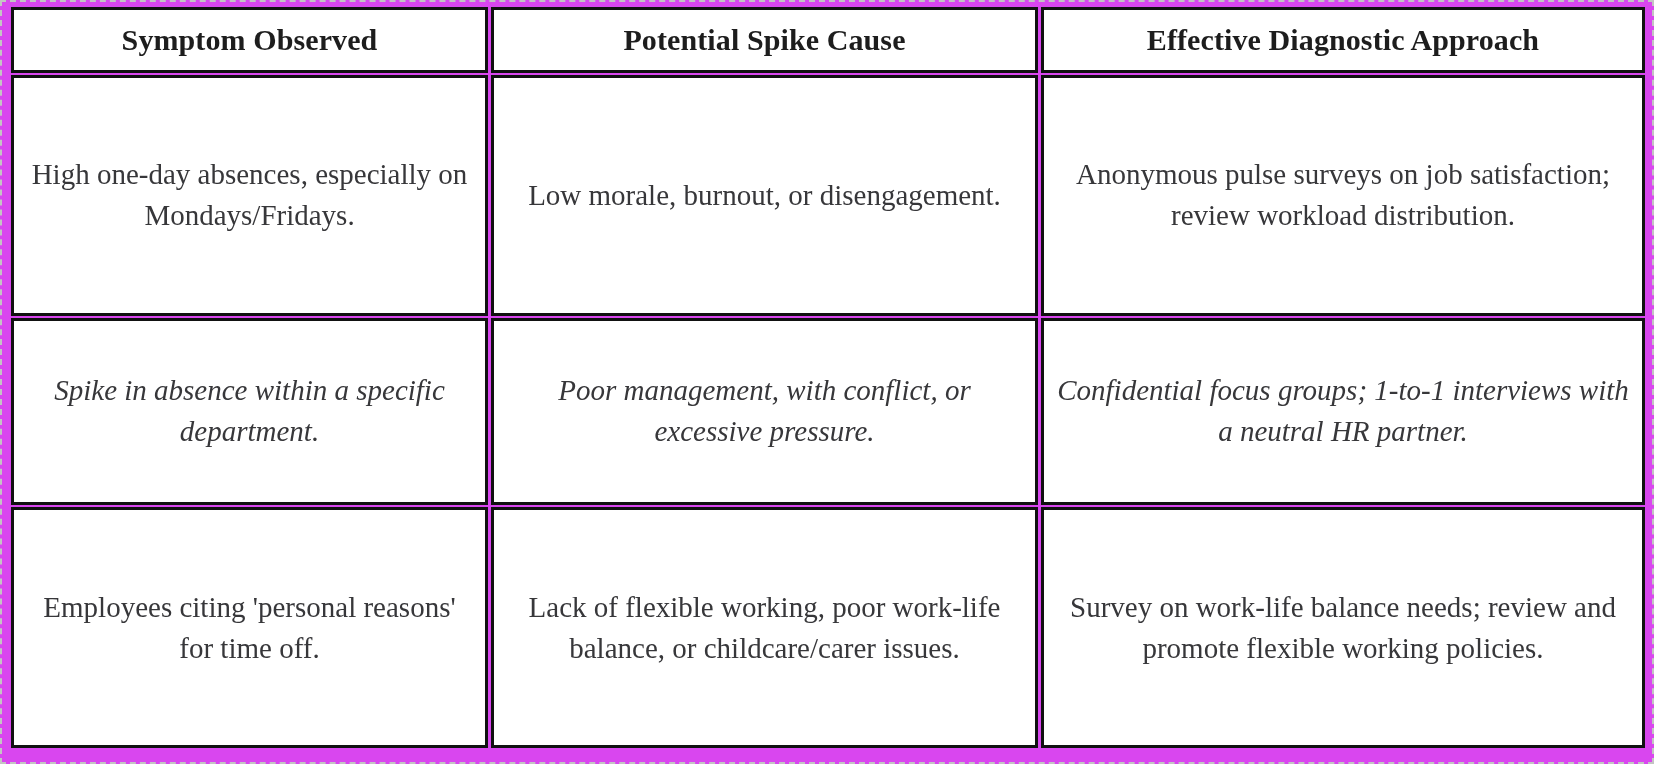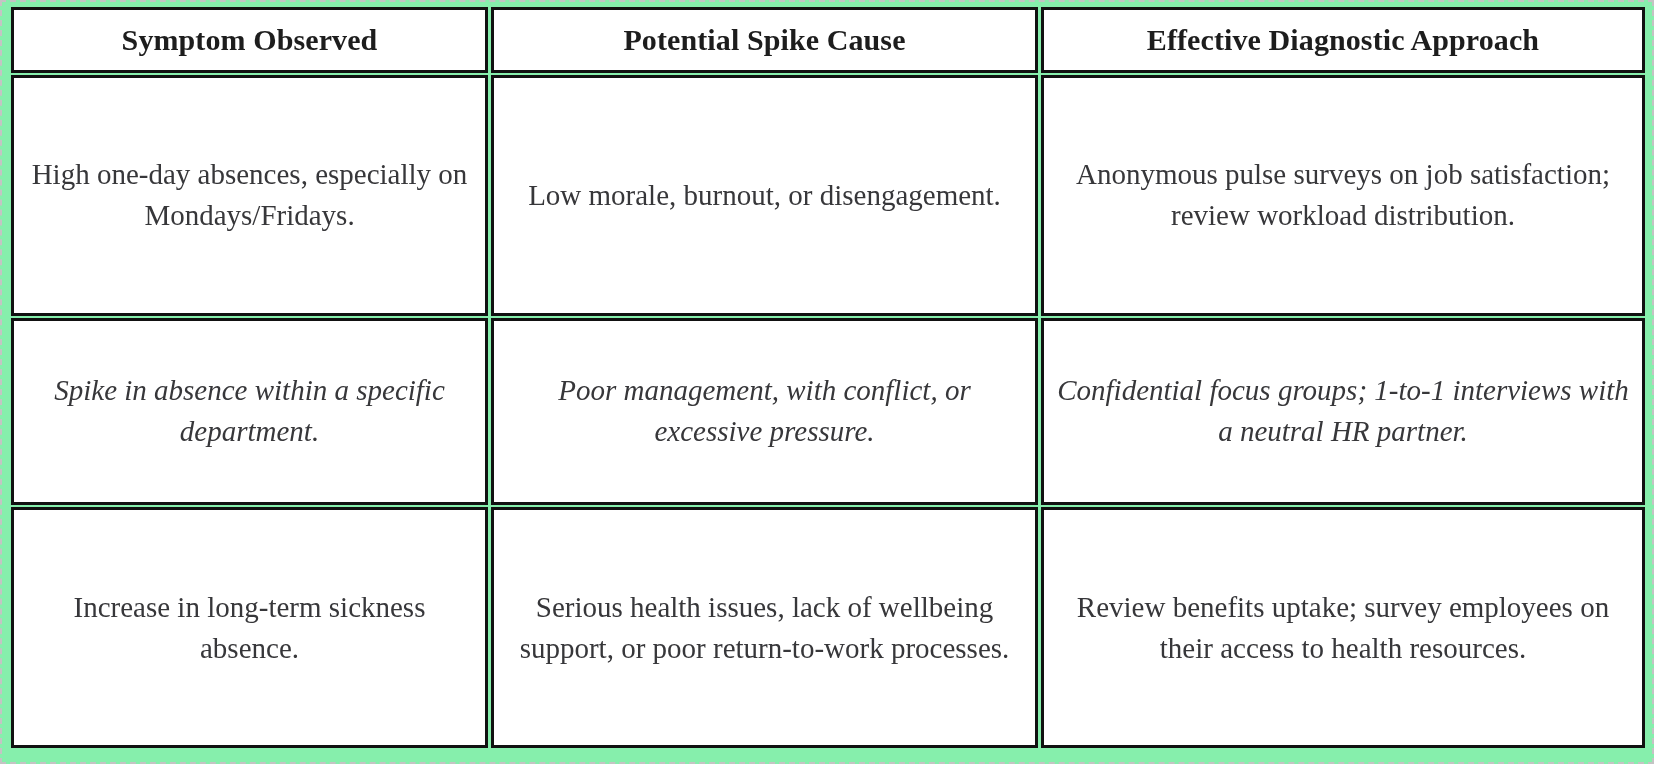--- a/index.html
+++ b/index.html
@@ -14,21 +14,21 @@
     color: #2b2b2b;
     overflow: hidden;
   }
 
   #table-frame {
     box-sizing: border-box;
     width: 1654px;
     height: 764px;
     border: 2px dashed #c4c4c4;
     padding: 3px 4px 12px 6px;
-    background: #86efac;
+    background: #d946ef;
   }
 
   #data-table {
     width: 100%;
     height: 100%;
     border-collapse: separate;
     border-spacing: 3px 2px;
     table-layout: fixed;
   }
 
@@ -87,19 +87,19 @@
         <td>High one-day absences, especially on Mondays/Fridays.</td>
         <td>Low morale, burnout, or disengagement.</td>
         <td>Anonymous pulse surveys on job satisfaction; review workload distribution.</td>
       </tr>
       <tr class="row-short">
         <td>Spike in absence within a specific department.</td>
         <td>Poor management, with conflict, or excessive pressure.</td>
         <td>Confidential focus groups; 1-to-1 interviews with a neutral HR partner.</td>
       </tr>
       <tr class="row-tall">
-        <td>Increase in long-term sickness absence.</td>
-        <td>Serious health issues, lack of wellbeing support, or poor return-to-work processes.</td>
-        <td>Review benefits uptake; survey employees on their access to health resources.</td>
+        <td>Employees citing 'personal reasons' for time off.</td>
+        <td>Lack of flexible working, poor work-life balance, or childcare/carer issues.</td>
+        <td>Survey on work-life balance needs; review and promote flexible working policies.</td>
       </tr>
     </tbody>
   </table>
 </div>
 
 </body></html>

